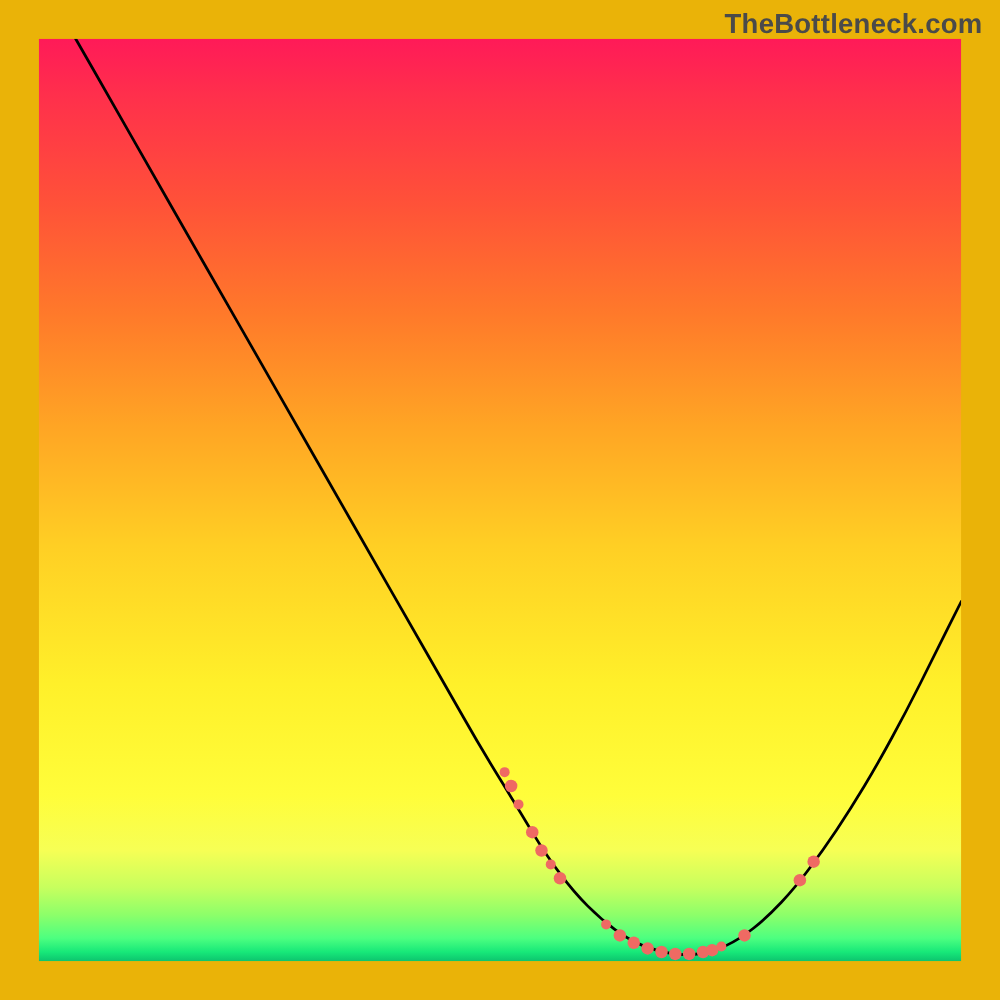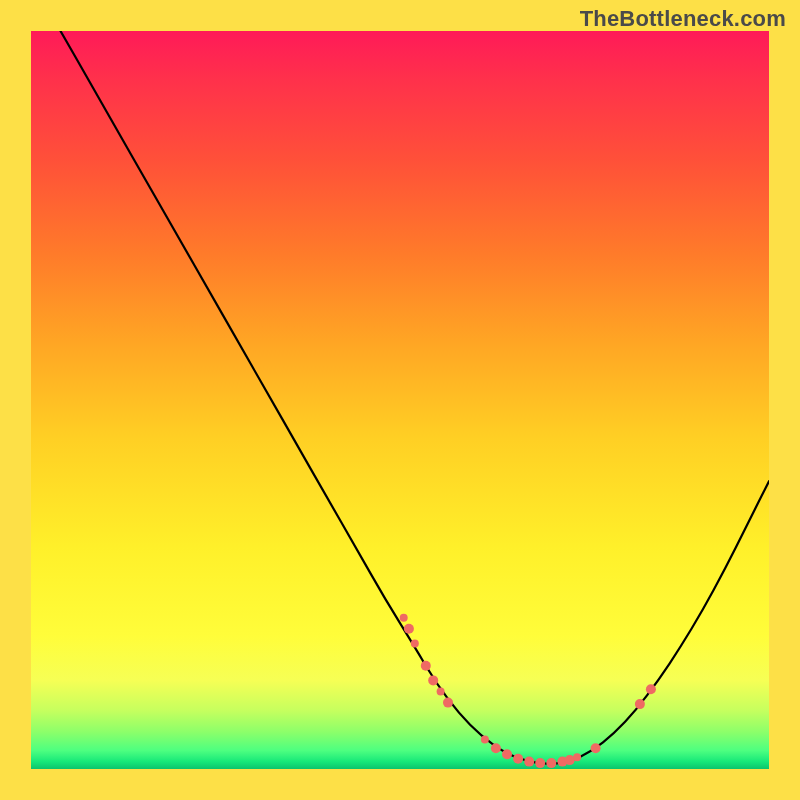--- a/index.html
+++ b/index.html
@@ -9,21 +9,21 @@
     height: 800px;
     background: #000;
     overflow: hidden;
     font-family: Arial, Helvetica, sans-serif;
   }
   .frame {
     position: absolute;
     inset: 0;
     width: 800px;
     height: 800px;
-    background: #fde047;
+    background: #eab308;
   }
   .watermark {
     position: absolute;
     top: 6px;
     right: 14px;
     color: #4a4a4a;
     font-size: 22px;
     font-weight: 600;
     letter-spacing: 0.2px;
     z-index: 10;

